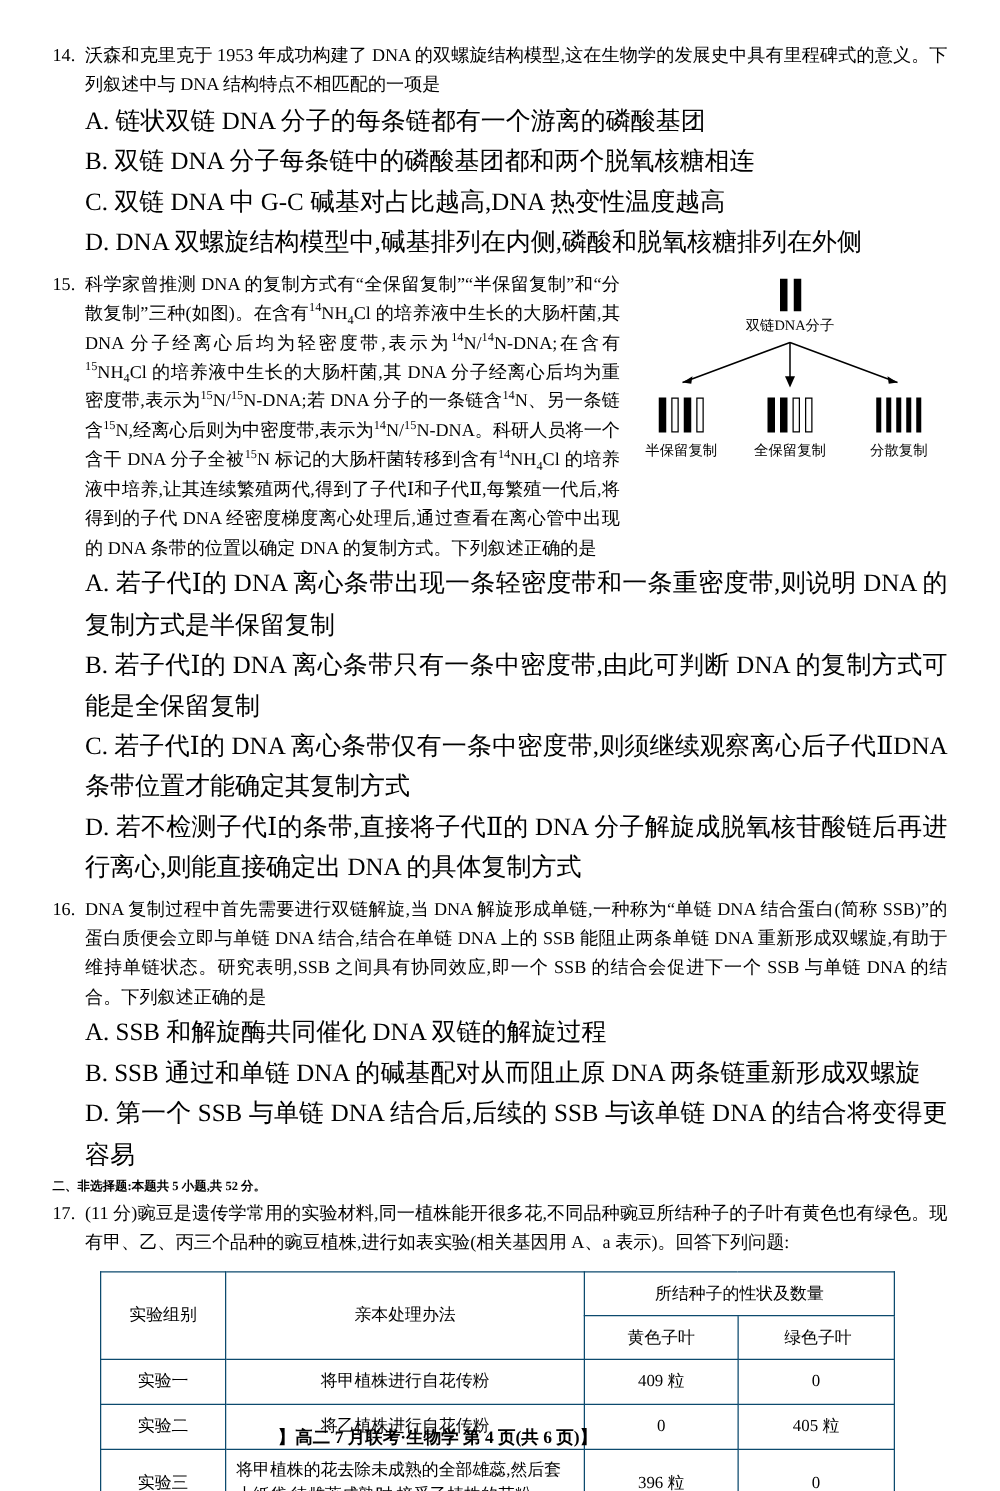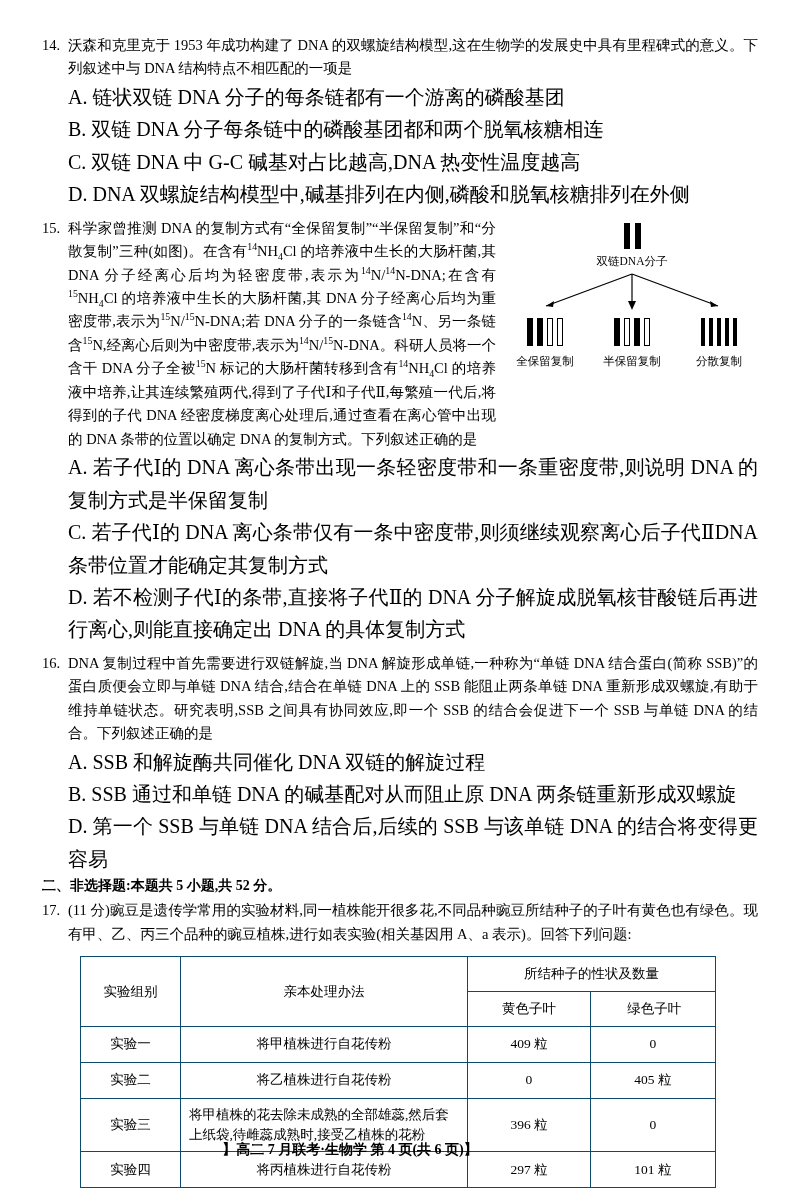--- a/index.html
+++ b/index.html
@@ -120,21 +120,21 @@
     align-items: flex-start;
   }
   .band-row .bar { height: 28px; }
   .cap {
     font-size: 11.5px;
     margin-top: 4px;
     white-space: nowrap;
   }
   .section-head {
     font-weight: bold;
-    font-size: 14px;
+    font-size: 10px;
     margin: 0 0 4px 0;
   }
   
   table.exp {
     border-collapse: collapse;
     margin: 10px 0 0 38px;
     width: 636px;
     font-size: 13.5px;
   }
   table.exp td, table.exp th {
@@ -193,57 +193,58 @@
               <line x1="126" y1="2" x2="126" y2="34" stroke="#000" stroke-width="1.2"></line>
               <polygon points="126,38 122,29 130,29" fill="#000"></polygon>
               <line x1="126" y1="2" x2="212" y2="34" stroke="#000" stroke-width="1.2"></line>
               <polygon points="212,34 204,29 205,35" fill="#000"></polygon>
             </svg>
           </div>
           <div class="triple">
             <div class="cell">
               <div class="band-row">
                 <span class="bar"></span>
+                <span class="bar hollow"></span>
+                <span class="bar"></span>
+                <span class="bar hollow"></span>
+              </div>
+              <div class="cap">半保留复制</div>
+            </div>
+            <div class="cell">
+              <div class="band-row">
+                <span class="bar"></span>
                 <span class="bar"></span>
                 <span class="bar hollow"></span>
                 <span class="bar hollow"></span>
               </div>
               <div class="cap">全保留复制</div>
             </div>
             <div class="cell">
               <div class="band-row">
-                <span class="bar"></span>
-                <span class="bar hollow"></span>
-                <span class="bar"></span>
-                <span class="bar hollow"></span>
-              </div>
-              <div class="cap">半保留复制</div>
-            </div>
-            <div class="cell">
-              <div class="band-row">
                 <span class="bar" style="width:4px;"></span>
                 <span class="bar" style="width:4px;"></span>
                 <span class="bar" style="width:4px;"></span>
                 <span class="bar" style="width:4px;"></span>
                 <span class="bar" style="width:4px;"></span>
               </div>
               <div class="cap">分散复制</div>
             </div>
           </div>
         </div>
       </div>
 
       <div class="qline">
         <div class="qnum">15.</div>
         <div class="qbody">
           <span>科学家曾推测 DNA 的复制方式有“全保留复制”“半保留复制”和“分散复制”三种(如图)。在含有</span><sup>14</sup><span>NH</span><sub>4</sub><span>Cl 的培养液中生长的大肠杆菌,其 DNA 分子经离心后均为轻密度带,表示为</span><sup>14</sup><span>N/</span><sup>14</sup><span>N-DNA;</span><span>在含有</span><sup>15</sup><span>NH</span><sub>4</sub><span>Cl 的培养液中生长的大肠杆菌,其 DNA 分子经离心后均为重密度带,表示为</span><sup>15</sup><span>N/</span><sup>15</sup><span>N-DNA;</span><span>若 DNA 分子的一条链含</span><sup>14</sup><span>N、另一条链含</span><sup>15</sup><span>N,经离心后则为中密度带,表示为</span><sup>14</sup><span>N/</span><sup>15</sup><span>N-DNA。科研人员将一个含干 DNA 分子全被</span><sup>15</sup><span>N 标记的大肠杆菌转移到含有</span><sup>14</sup><span>NH</span><sub>4</sub><span>Cl 的培养液中培养,让其连续繁殖两代,得到了子代Ⅰ和子代Ⅱ,每繁殖一代后,将得到的子代 DNA 经密度梯度离心处理后,通过查看在离心管中出现的 DNA 条带的位置以确定 DNA 的复制方式。下列叙述正确的是</span>
         </div>
       </div>
       <div style="clear:both;"></div>
       <div class="opt">A. 若子代Ⅰ的 DNA 离心条带出现一条轻密度带和一条重密度带,则说明 DNA 的复制方式是半保留复制</div>
+      <div class="opt">B. 若子代Ⅰ的 DNA 离心条带只有一条中密度带,由此可判断 DNA 的复制方式可能是全保留复制</div>
       <div class="opt">C. 若子代Ⅰ的 DNA 离心条带仅有一条中密度带,则须继续观察离心后子代ⅡDNA 条带位置才能确定其复制方式</div>
       <div class="opt">D. 若不检测子代Ⅰ的条带,直接将子代Ⅱ的 DNA 分子解旋成脱氧核苷酸链后再进行离心,则能直接确定出 DNA 的具体复制方式</div>
     </div>
 
     <div class="q" style="margin-top:6px;">
       <div class="qline">
         <div class="qnum">16.</div>
         <div class="qbody">DNA 复制过程中首先需要进行双链解旋,当 DNA 解旋形成单链,一种称为“单链 DNA 结合蛋白(简称 SSB)”的蛋白质便会立即与单链 DNA 结合,结合在单链 DNA 上的 SSB 能阻止两条单链 DNA 重新形成双螺旋,有助于维持单链状态。研究表明,SSB 之间具有协同效应,即一个 SSB 的结合会促进下一个 SSB 与单链 DNA 的结合。下列叙述正确的是</div>
       </div>
       <div class="opt">A. SSB 和解旋酶共同催化 DNA 双链的解旋过程</div>

